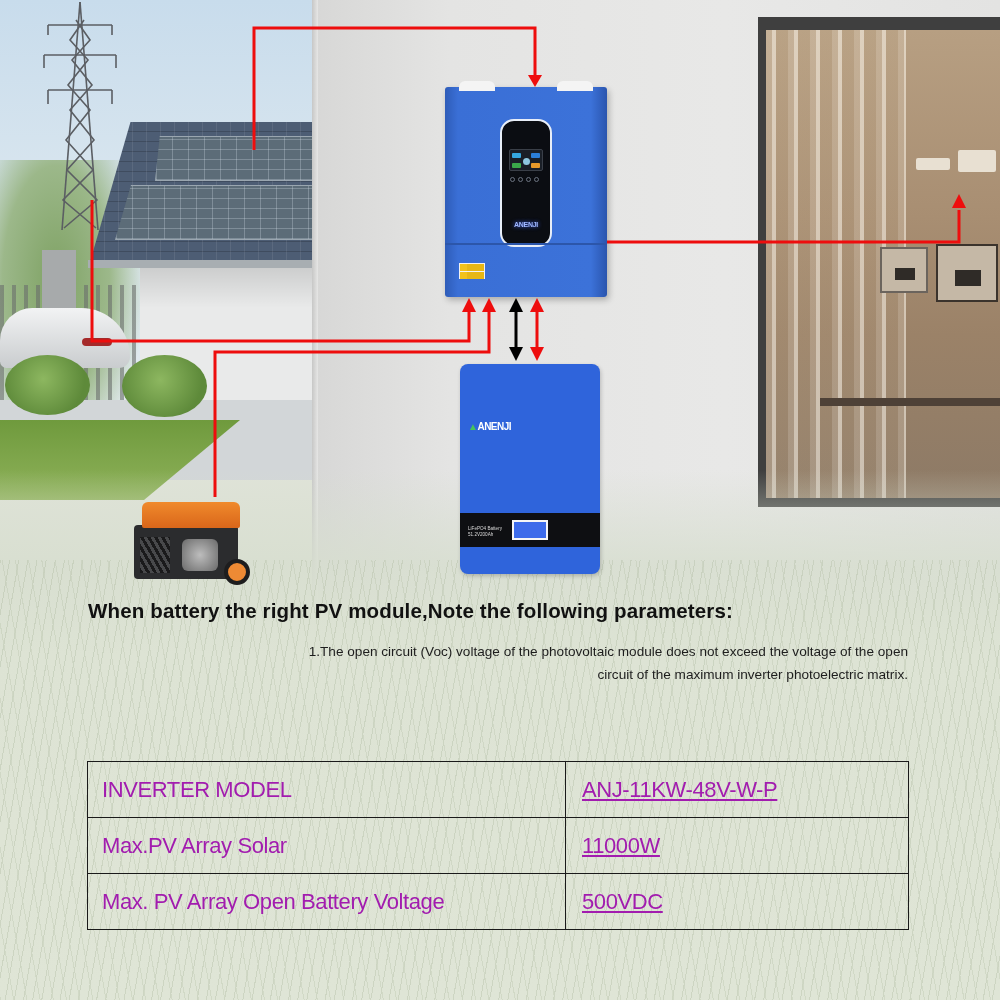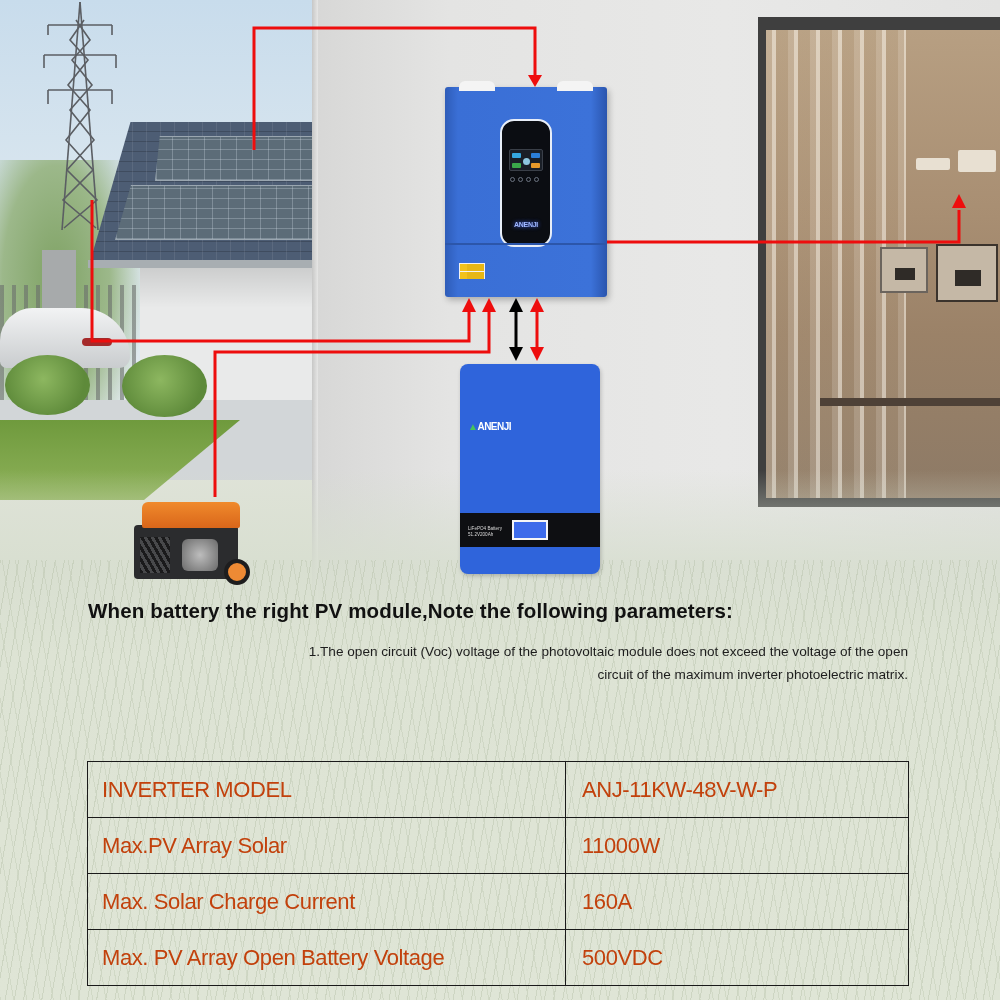--- a/index.html
+++ b/index.html
@@ -106,23 +106,23 @@
   .wires { position: absolute; left: 0; top: 0; width: 1000px; height: 600px; pointer-events: none; }
 
   
   .heading { position: absolute; left: 88px; top: 599px; font-size: 20.5px; font-weight: bold; color: #111; letter-spacing: 0.15px; white-space: nowrap; }
   .notes { position: absolute; left: 88px; top: 641px; width: 820px; font-size: 13.6px; color: #1d1d1d; line-height: 22.5px; }
   .note { margin-bottom: 6px; text-align: right; }
   .note-num { display: inline-block; width: 17px; }
   .note-line2 { padding-left: 17px; }
 
   .spec-table { position: absolute; left: 87px; top: 761px; width: 822px; border-collapse: collapse; }
-  .spec-table td { border: 1.5px solid #1a1a1a; height: 56px; font-size: 22px; color: #c2410c; padding-left: 14px; letter-spacing: -0.4px; }
+  .spec-table td { border: 1.5px solid #1a1a1a; height: 56px; font-size: 22px; color: #a21caf; padding-left: 14px; letter-spacing: -0.4px; }
   .spec-table td.k { width: 478px; }
-  .spec-table td.v { padding-left: 16px; }
+  .spec-table td.v { padding-left: 16px; text-decoration: underline; }
 </style>
 </head>
 <body>
 
 <div class="scene">
   <div class="sky"></div>
   <div class="trees"></div>
 
   <svg class="tower" viewBox="0 0 80 230">
     <g stroke="#5b5e63" stroke-width="1.6" fill="none">
@@ -269,21 +269,17 @@
   <tbody>
       <tr>
     <td class="k">INVERTER MODEL</td>
     <td class="v">ANJ-11KW-48V-W-P</td>
   </tr>
   <tr>
     <td class="k">Max.PV Array Solar</td>
     <td class="v">11000W</td>
   </tr>
   <tr>
-    <td class="k">Max. Solar Charge Current</td>
-    <td class="v">160A</td>
-  </tr>
-  <tr>
     <td class="k">Max. PV Array Open Battery Voltage</td>
     <td class="v">500VDC</td>
   </tr>
 </tbody>
   </table>
 
 </body></html>

